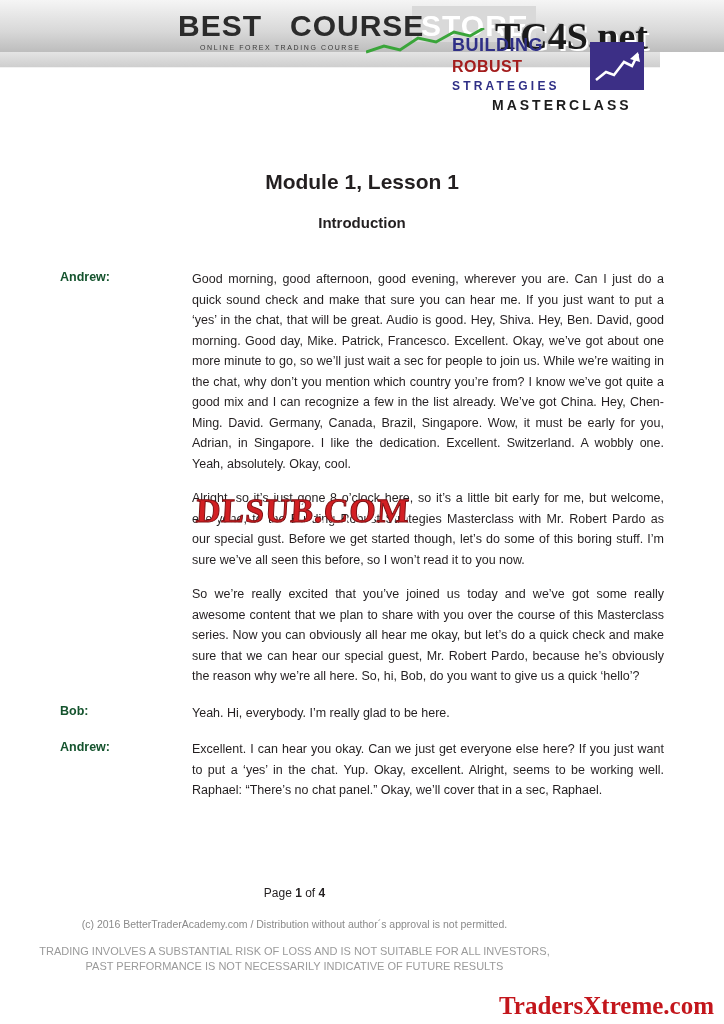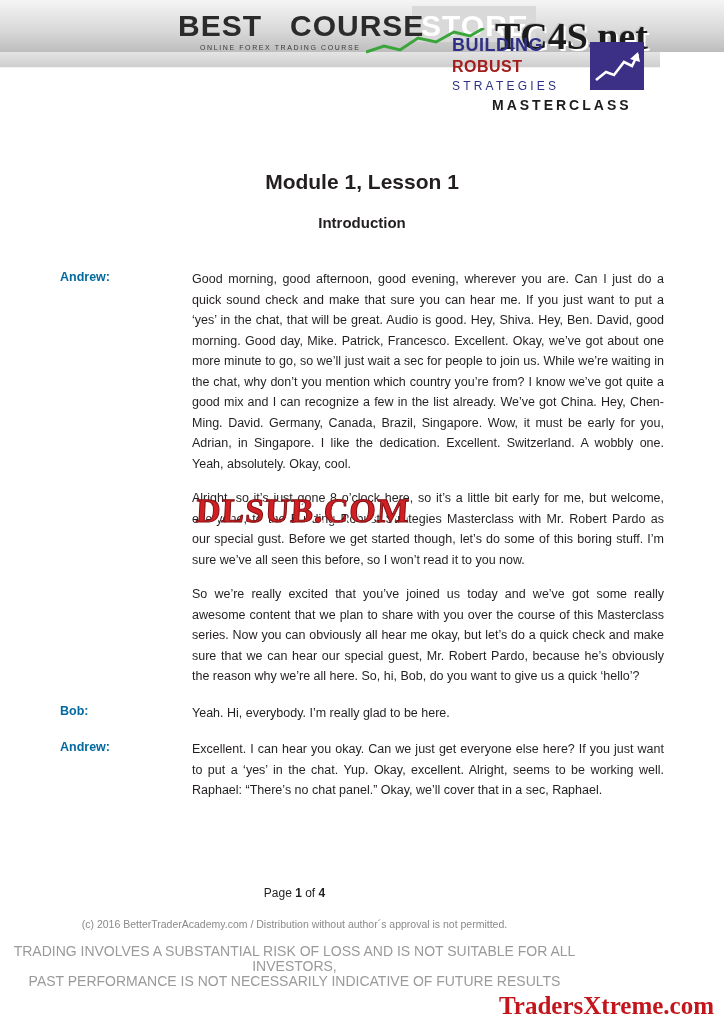--- a/index.html
+++ b/index.html
@@ -108,21 +108,21 @@
     line-height: 18px;
   }
   .mc-robust {
     font-weight: bold;
     font-size: 16px;
     letter-spacing: 0.5px;
     color: #a31d1d;
     line-height: 25px;
   }
   .mc-strategies {
-    font-weight: normal;
+    font-weight: bold;
     font-size: 12px;
     letter-spacing: 3.2px;
     color: #2f2f86;
     line-height: 15px;
   }
   .mc-masterclass {
     font-weight: bold;
     font-size: 14px;
     letter-spacing: 3px;
     color: #1c1c1c;
@@ -165,21 +165,21 @@
   }
   .entry {
     display: flex;
     margin-bottom: 16px;
   }
   .speaker {
     width: 132px;
     flex: 0 0 132px;
     font-weight: bold;
     font-size: 12.5px;
-    color: #0369a1;
+    color: #14532d;
     padding-top: 1px;
   }
   .lines {
     flex: 1;
   }
   .para {
     font-size: 12.5px;
     line-height: 20.5px;
     text-align: justify;
     color: #231f20;
@@ -200,21 +200,21 @@
     color: #231f20;
   }
   .page-num b { font-weight: bold; }
   .copyright {
     margin-top: 18px;
     font-size: 10.5px;
     color: #8a8a8a;
   }
   .disclaimer {
     margin-top: 14px;
-    font-size: 14px;
+    font-size: 11px;
     color: #9a9a9a;
     line-height: 15px;
   }
 
   
   .wm-dlsub {
     position: absolute;
     left: 196px;
     top: 492px;
     font-family: "Liberation Serif", serif;

